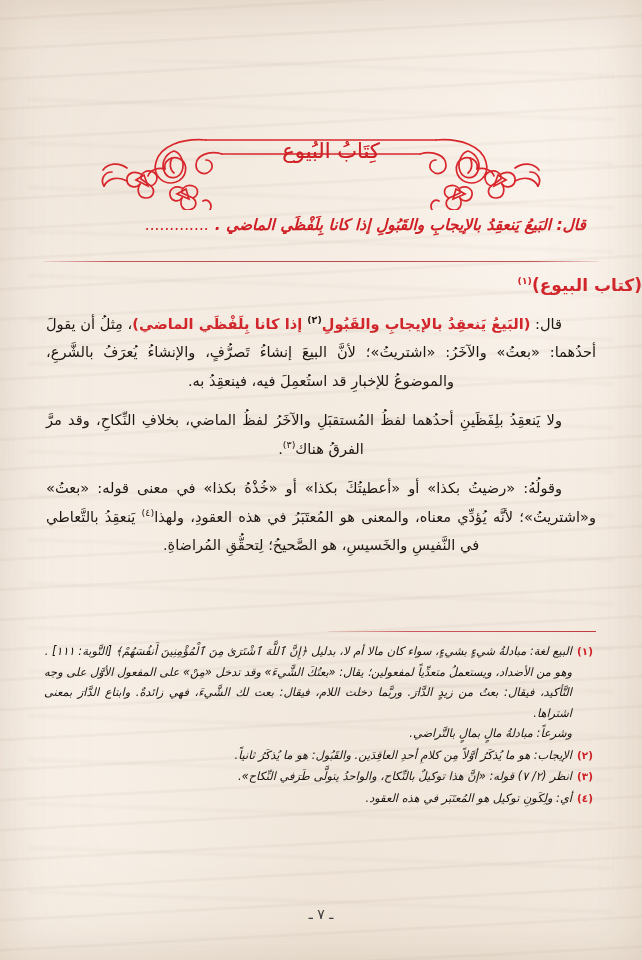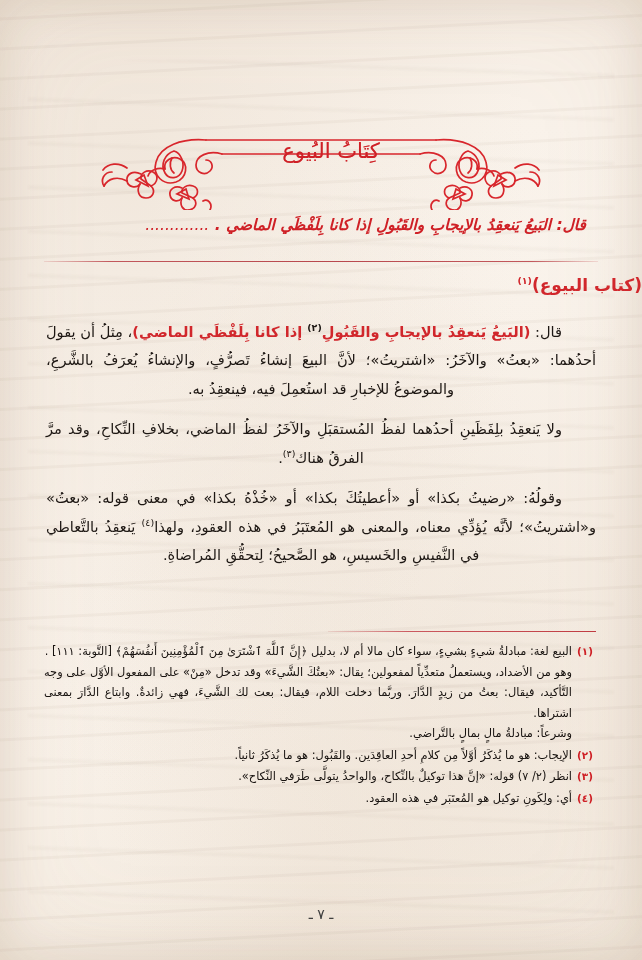--- a/index.html
+++ b/index.html
@@ -149,21 +149,21 @@
     top: 306px;
     right: 46px;
     left: 46px;
     direction: rtl;
     text-align: justify;
     text-align-last: center;
     color: #1d1713;
     font-size: 14.6px;
     line-height: 1.95;
   }
-  .para { margin: 12px 0 11px 0; }
+  .para { margin: 4px 0 11px 0; }
   .para.first-ind { text-indent: 34px; }
   .para .red {
     color: #d1272c;
     font-weight: bold;
   }
   .para .sup { color: #1d1713; }
 
   
   .rule-foot {
     position: absolute;
@@ -197,21 +197,21 @@
     font-size: 10.4px;
     text-align: center;
     padding-top: 1px;
     font-weight: bold;
   }
   .fn-body {
     flex: 1 1 auto;
     text-align: justify;
     text-align-last: right;
   }
-  .fn-body p { margin: 0; }
+  .fn-body p { margin: 0; font-style: italic; }
   .quran {
     font-family: "DejaVu Sans", "Liberation Sans", sans-serif;
     letter-spacing: 0.2px;
   }
 
   
   .page-number {
     position: absolute;
     bottom: 38px;
     left: 0; right: 0;

